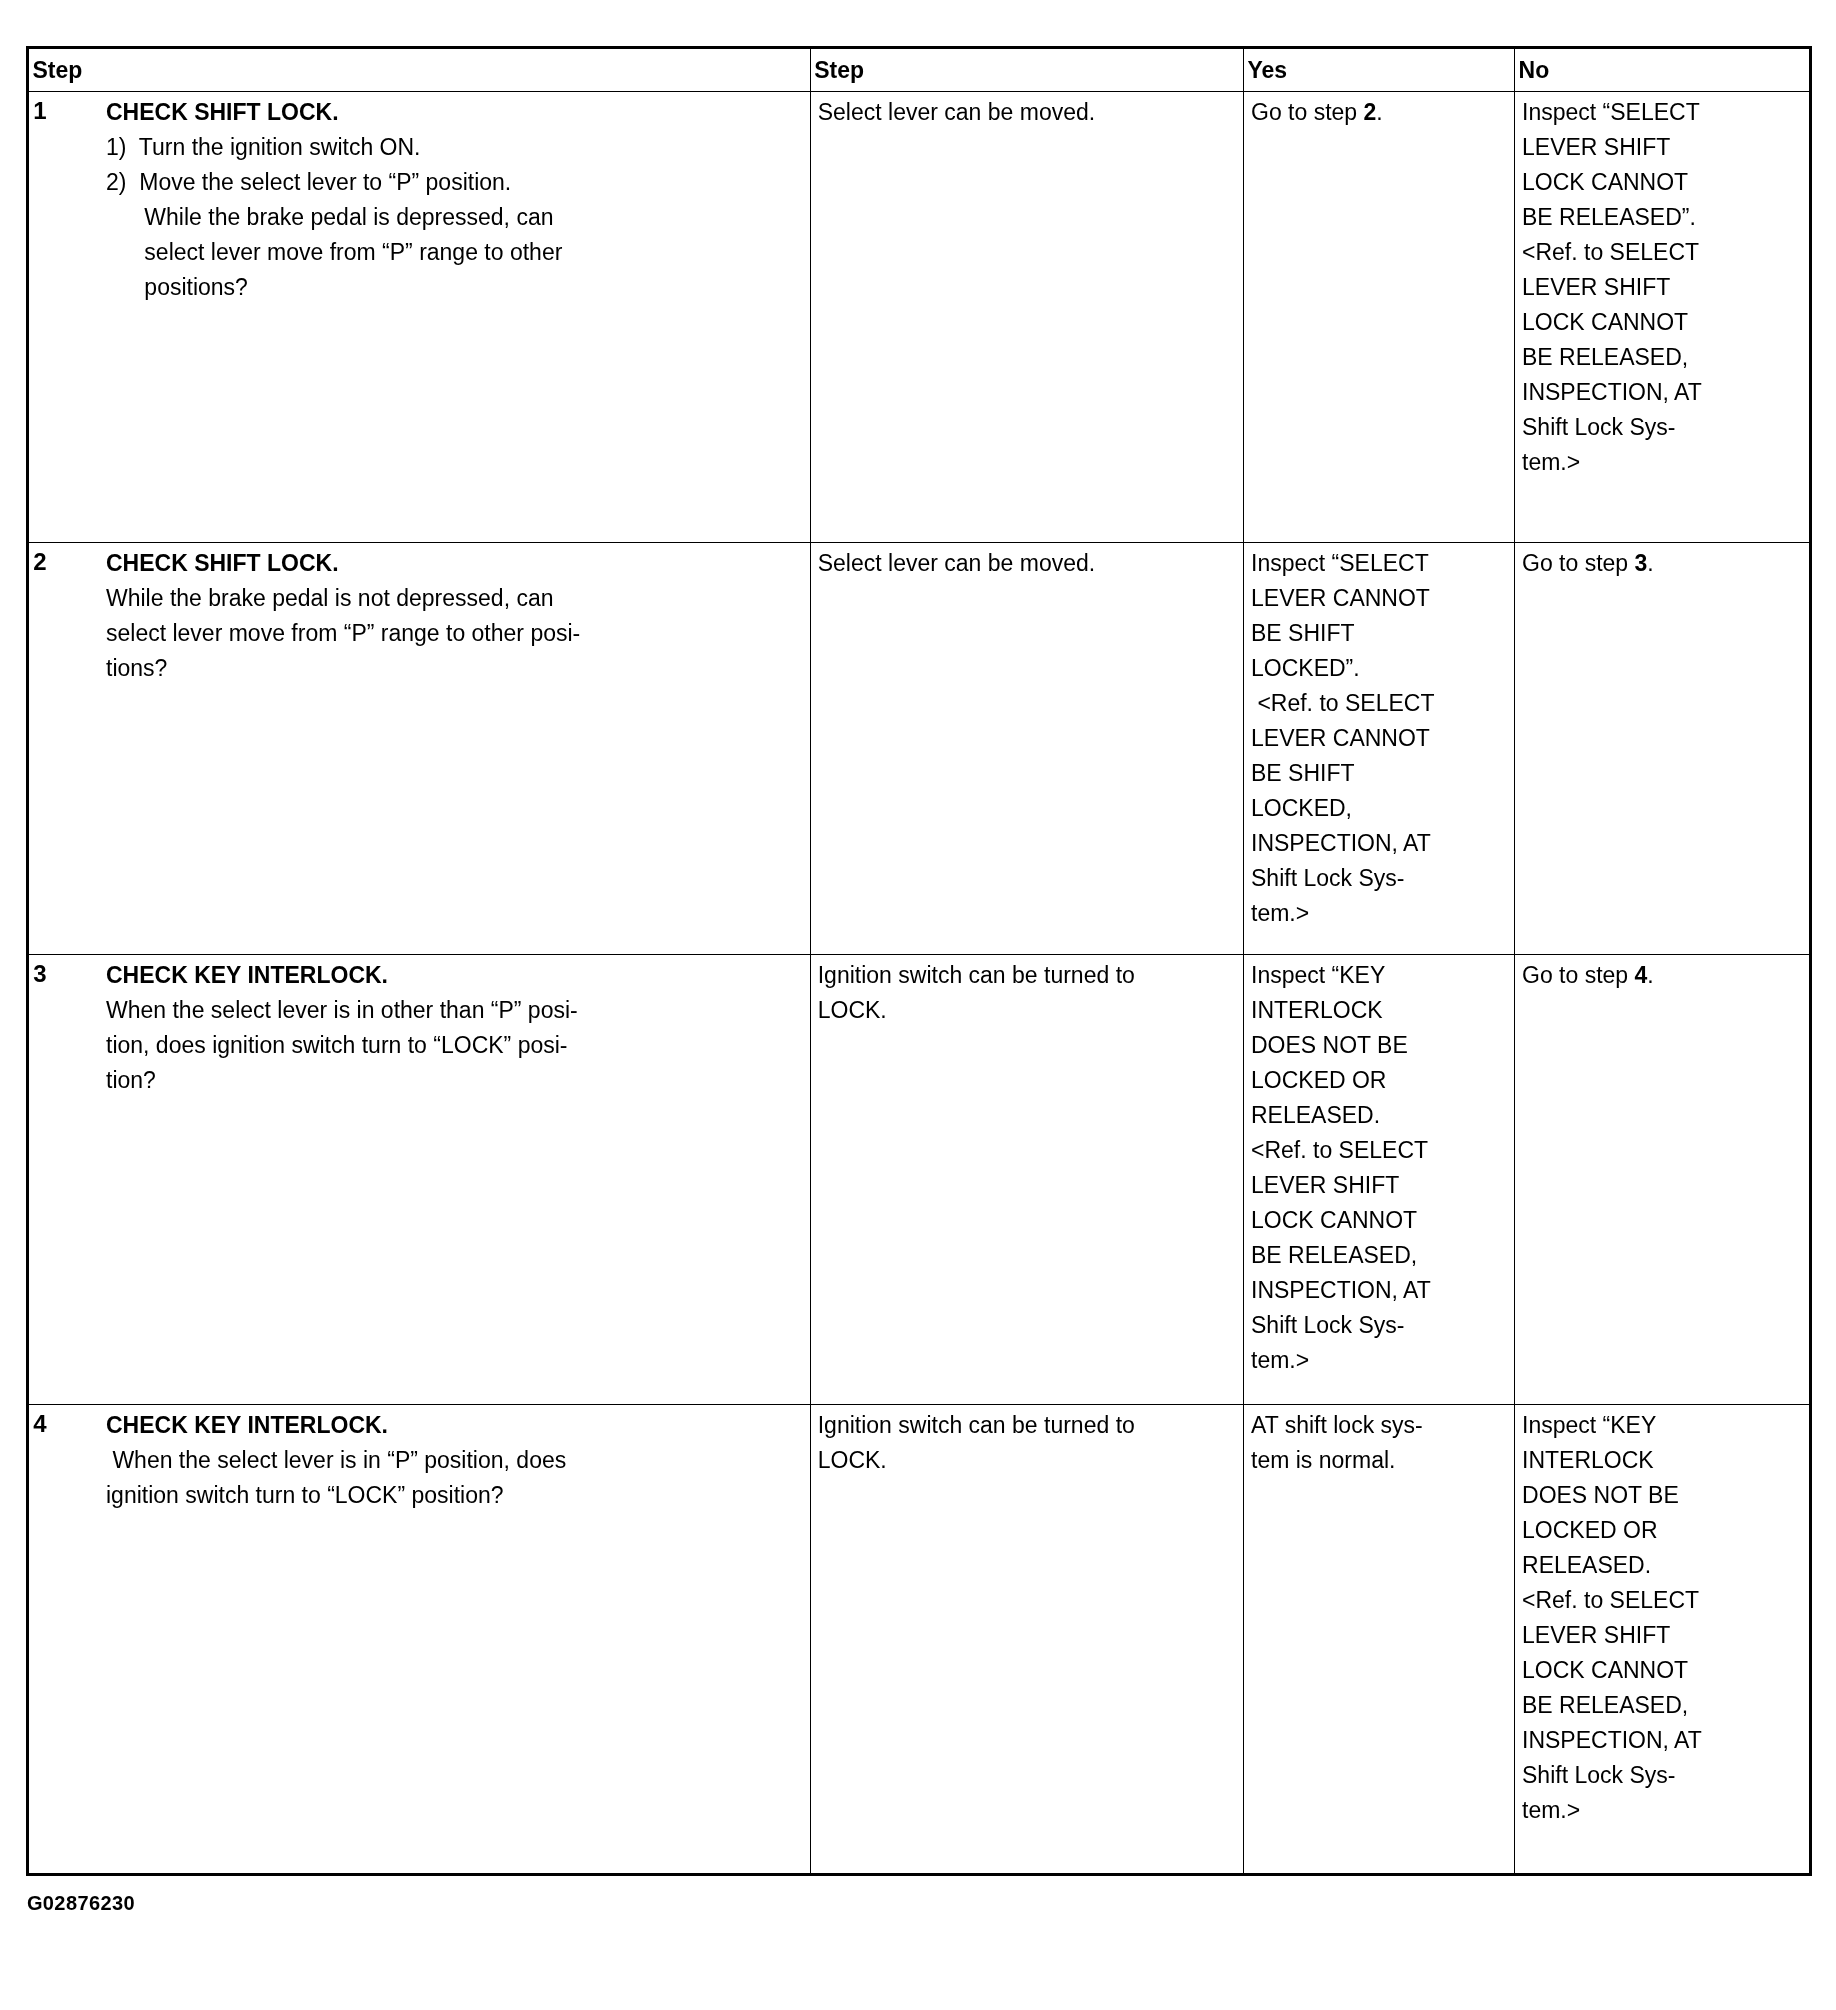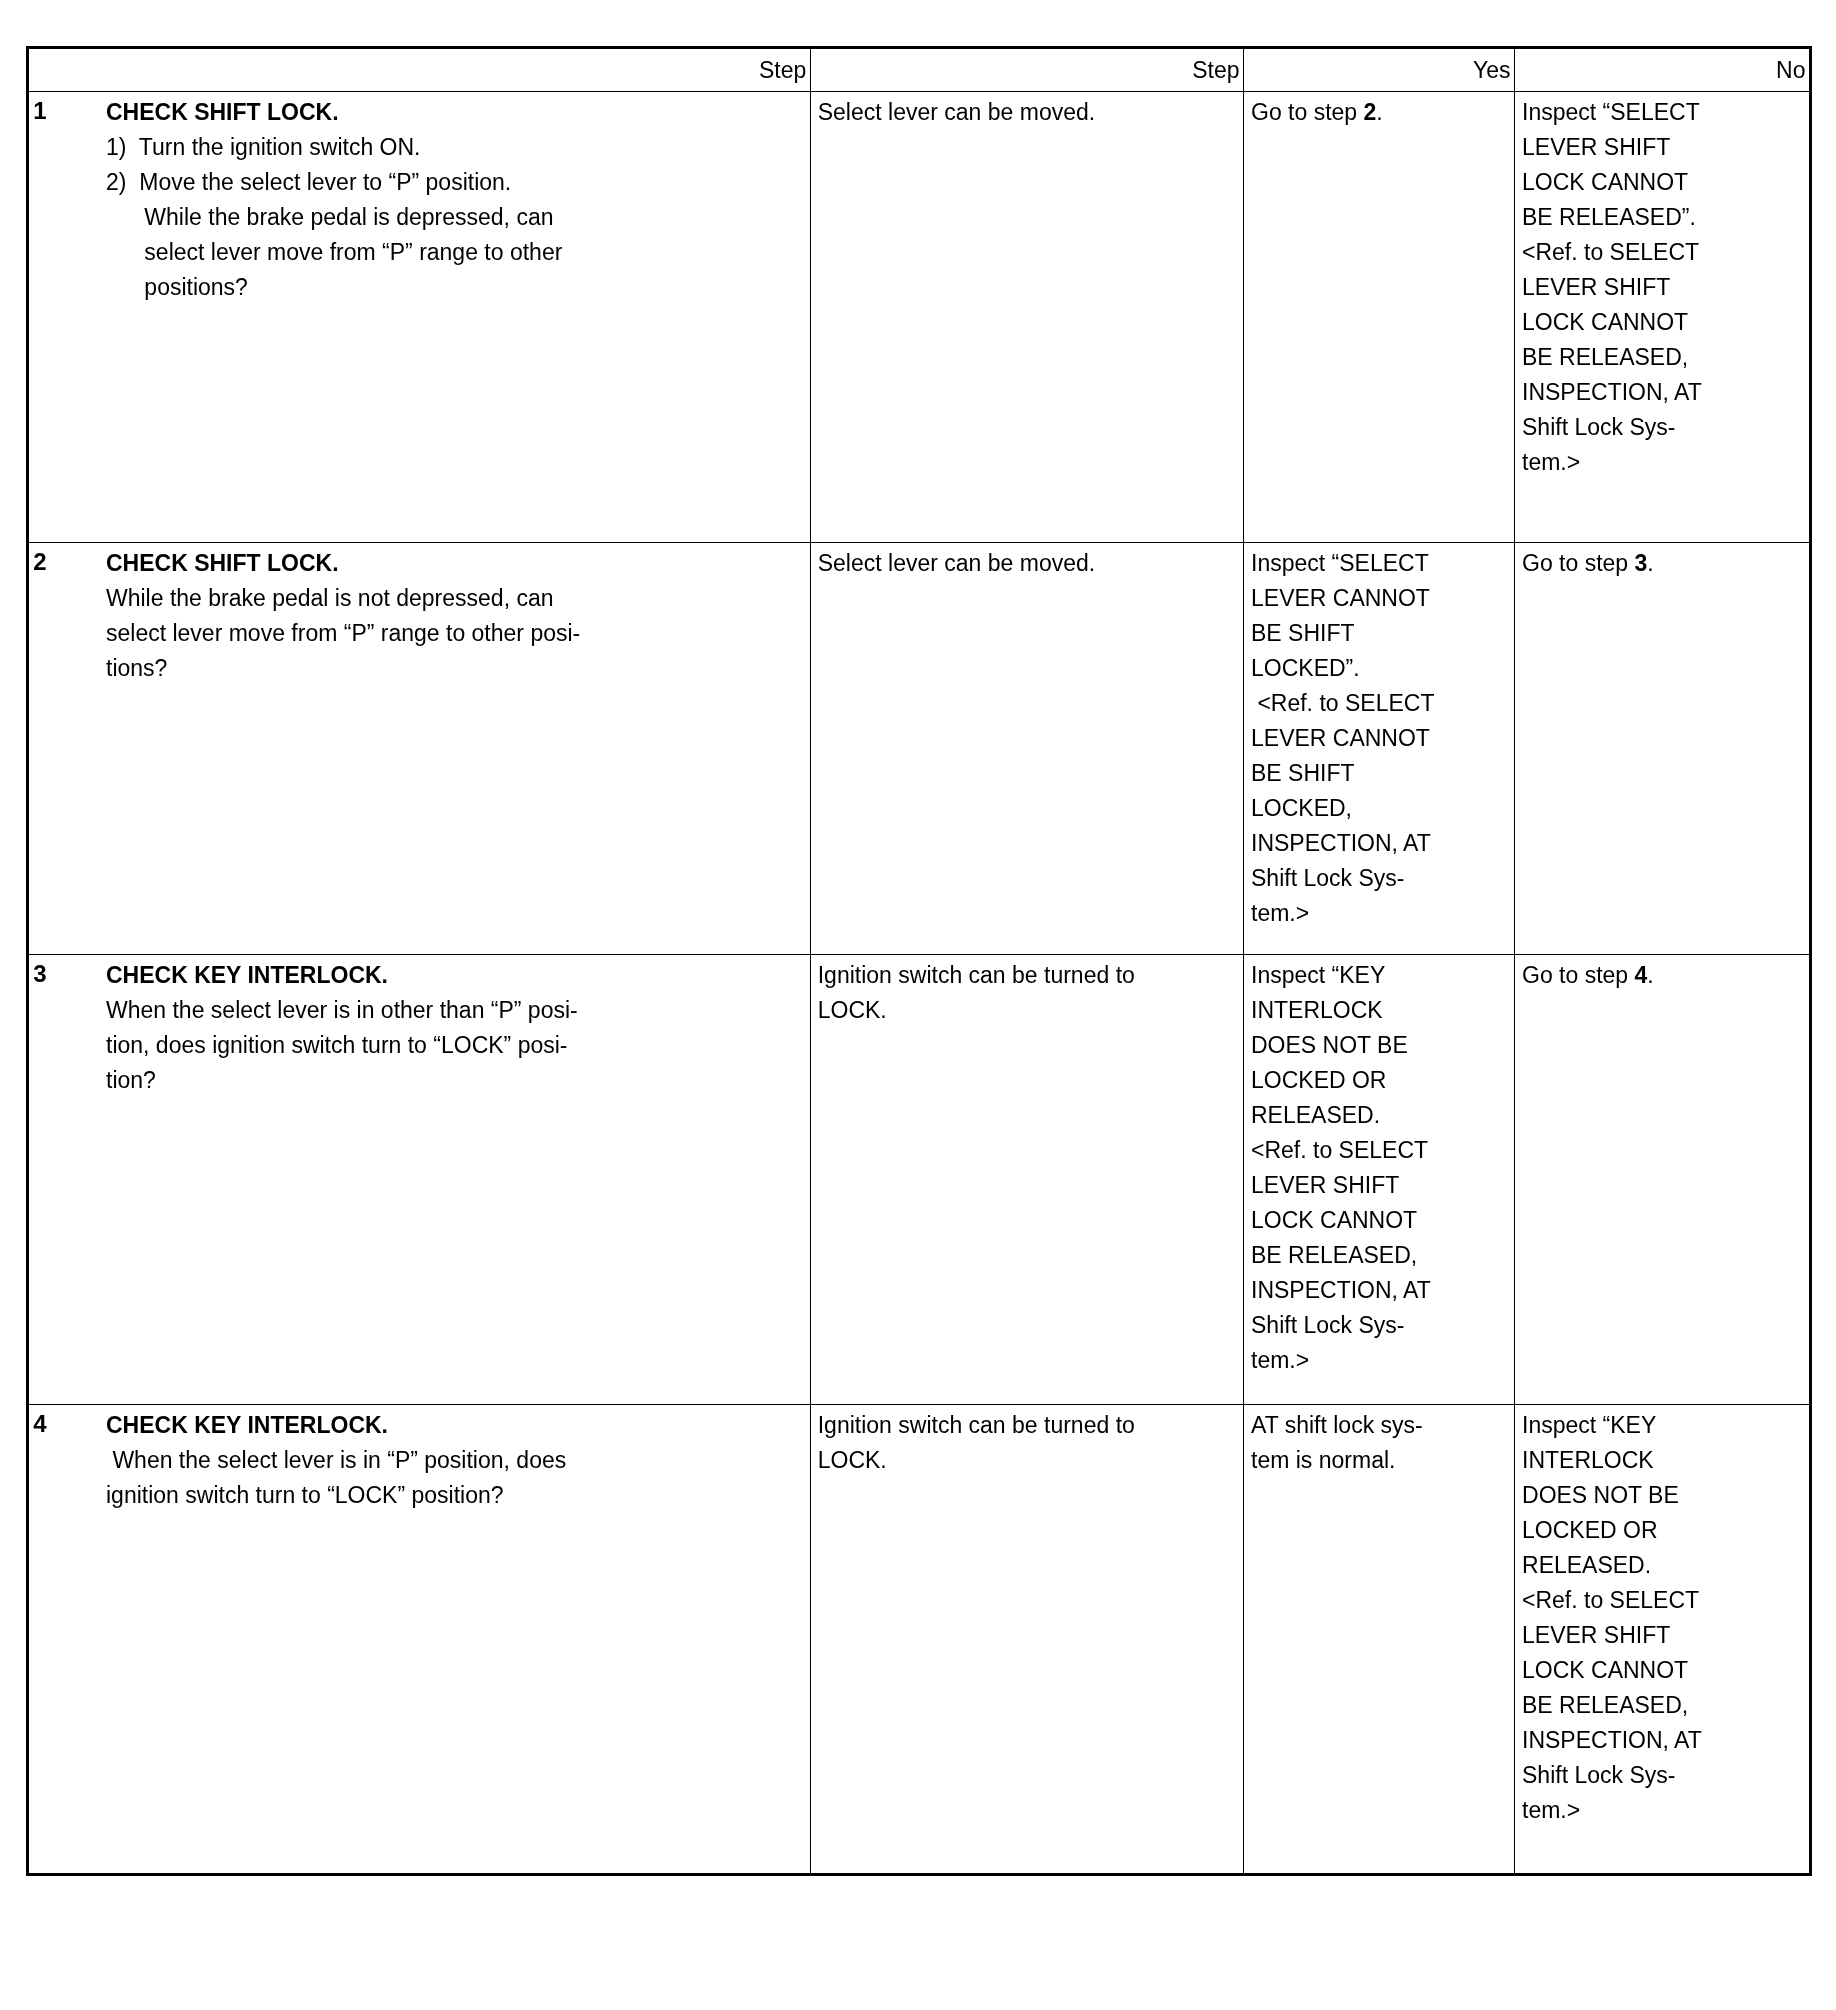--- a/index.html
+++ b/index.html
@@ -27,22 +27,22 @@
   table.diag th,
   table.diag td {
     border: 1.7px solid #000;
     vertical-align: top;
     font-size: 23px;
     line-height: 35px;
     padding: 2.6px 7px 5.2px 7px;
     overflow: hidden;
   }
   table.diag th {
-    font-weight: normal;
-    text-align: right;
+    font-weight: bold;
+    text-align: left;
     padding: 7px 3.5px;
     line-height: 28px;
   }
   col.c-step  { width: 43.9%; }
   col.c-value { width: 24.3%; }
   col.c-yes   { width: 15.2%; }
   col.c-no    { width: 16.6%; }
 
   td.step-cell {
     position: relative;
@@ -205,15 +205,16 @@
 LOCK CANNOT
 BE RELEASED,
 INSPECTION, AT
 Shift Lock Sys-
 tem.&gt;</span><span class="b"></span><span></span></td>
       </tr>
 
     </tbody>
   </table>
 
+  <div class="figure-code">G02876230</div>
 
 </div>
 
 
 </body></html>

